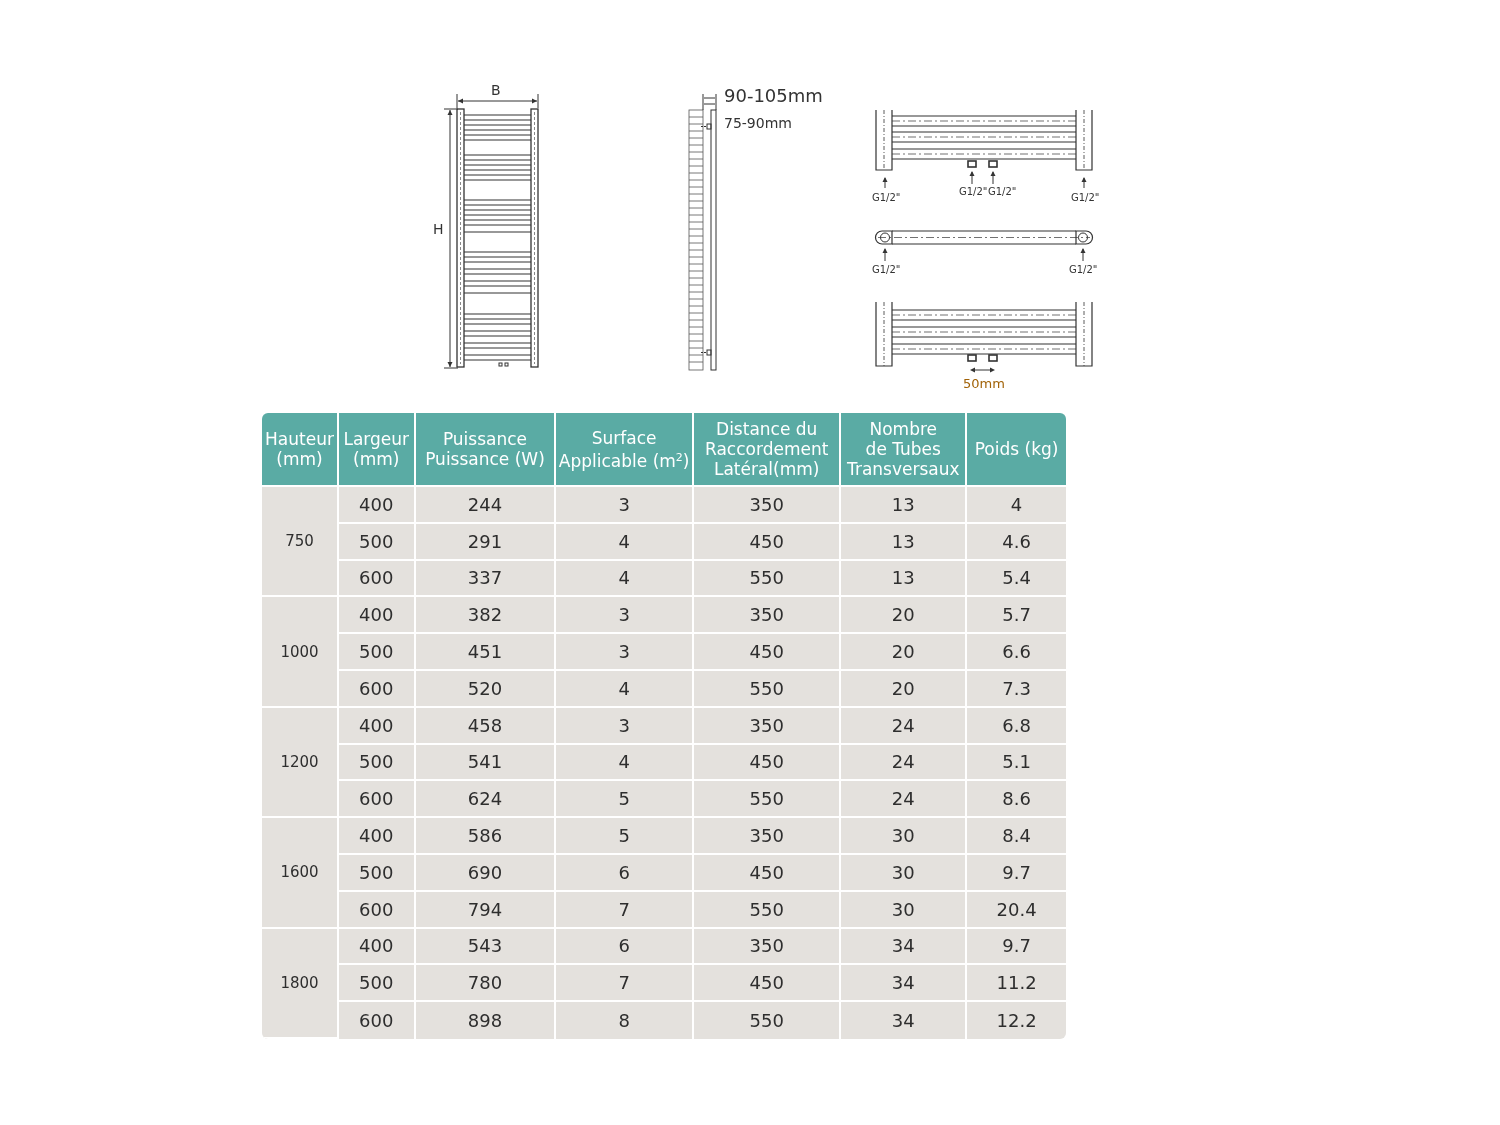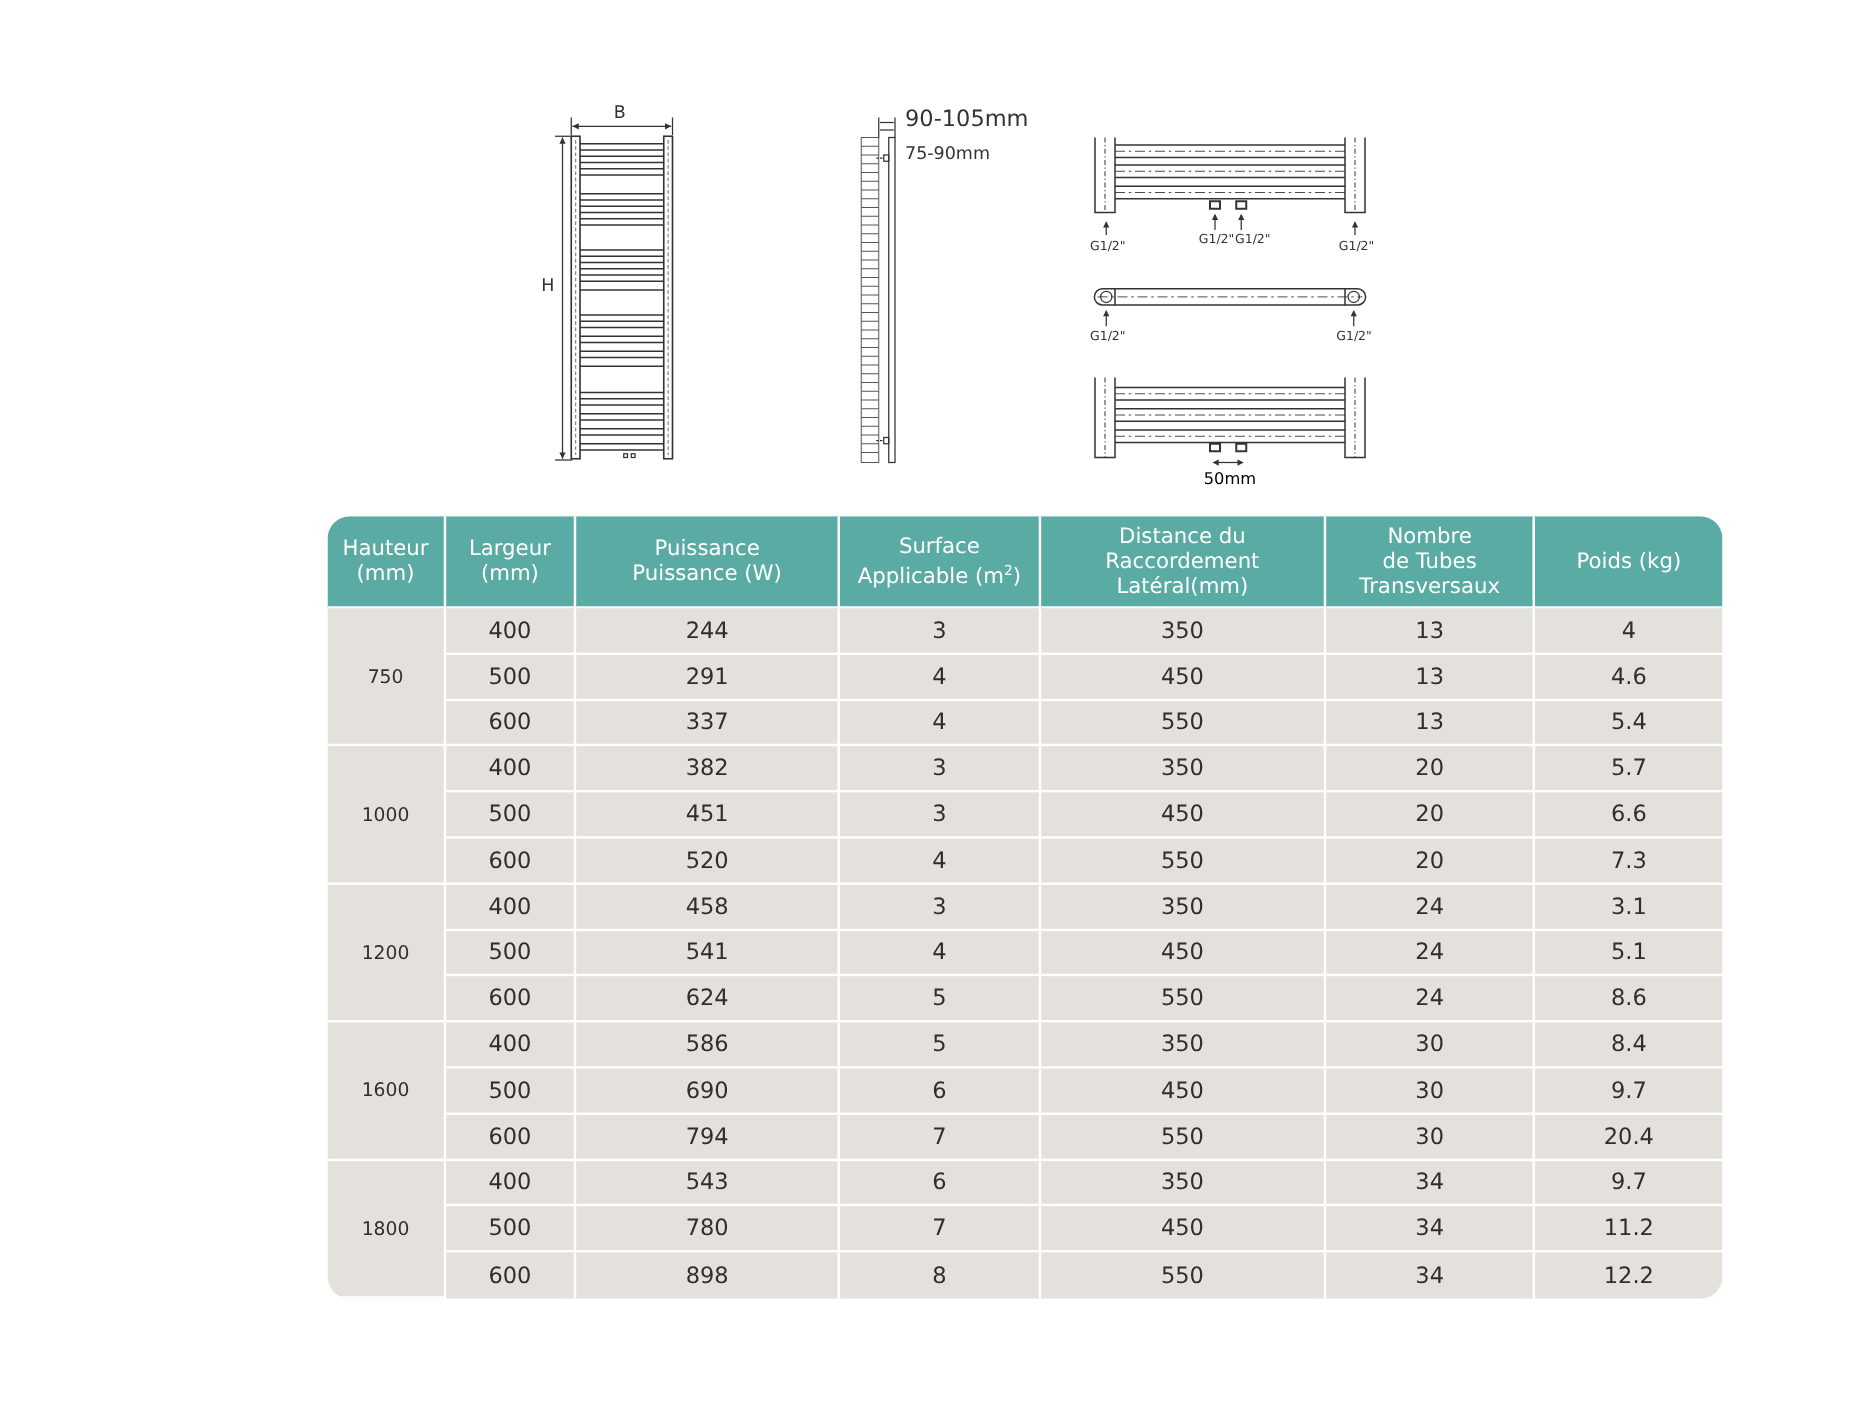--- a/index.html
+++ b/index.html
@@ -3,23 +3,23 @@
 <meta charset="utf-8">
 <style>
   * { box-sizing: border-box; margin: 0; padding: 0; }
   html, body { width: 1500px; height: 1125px; background: #ffffff; overflow: hidden; }
   body { font-family: "DejaVu Sans", sans-serif; color: #333; position: relative; }
 
   .diagram { position: absolute; }
   .diagram svg { display: block; overflow: visible; }
 
   .spec-table {
-    position: absolute; left: 262px; top: 413px; width: 1116px;
+    position: absolute; left: 262px; top: 413px; width: 804px;
     border-collapse: separate; border-spacing: 0;
-    border-radius: 18px; overflow: hidden;
+    border-radius: 6px; overflow: hidden;
   }
   .spec-table th, .spec-table td {
     border-right: 2px solid #ffffff; border-bottom: 2px solid #ffffff;
     text-align: center; vertical-align: middle;
   }
   .spec-table tr > *:last-child { border-right: none; }
   .spec-table tbody tr:last-child td { border-bottom: none; }
   .spec-table th {
     background: #5aaba4; color: #ffffff;
     font-weight: normal; font-size: 17px; line-height: 20px;
@@ -185,21 +185,21 @@
       <polygon points="100,264 105,261.5 105,266.5"></polygon>
       <polygon points="125,264 120,261.5 120,266.5"></polygon>
     </g>
   </svg>
   <span style="position:absolute; left:2px; top:86px; font-size:10px; color:#333;">G1/2"</span>
   <span style="position:absolute; left:89px; top:80px; font-size:10px; color:#333;">G1/2"</span>
   <span style="position:absolute; left:118px; top:80px; font-size:10px; color:#333;">G1/2"</span>
   <span style="position:absolute; left:201px; top:86px; font-size:10px; color:#333;">G1/2"</span>
   <span style="position:absolute; left:2px; top:158px; font-size:10px; color:#333;">G1/2"</span>
   <span style="position:absolute; left:199px; top:158px; font-size:10px; color:#333;">G1/2"</span>
-  <span style="position:absolute; left:93px; top:270px; font-size:13px; color:#000000;">50mm</span>
+  <span style="position:absolute; left:93px; top:270px; font-size:13px; color:#a16207;">50mm</span>
 </div>
 
 <table class="spec-table">
   <colgroup>
     <col style="width:83px">
       <col style="width:91px">
       <col style="width:185px">
       <col style="width:140px">
     <col style="width:200px">
       <col style="width:146px">
@@ -289,21 +289,21 @@
         <td>20</td>
         <td>7.3</td>
       </tr>
       <tr>
         <td class="height-cell" rowspan="3">1200</td>
         <td>400</td>
         <td>458</td>
         <td>3</td>
         <td>350</td>
         <td>24</td>
-        <td>3.1</td>
+        <td>6.8</td>
       </tr>
       <tr>
         <td>500</td>
         <td>541</td>
         <td>4</td>
         <td>450</td>
         <td>24</td>
         <td>5.1</td>
       </tr>
       <tr>

